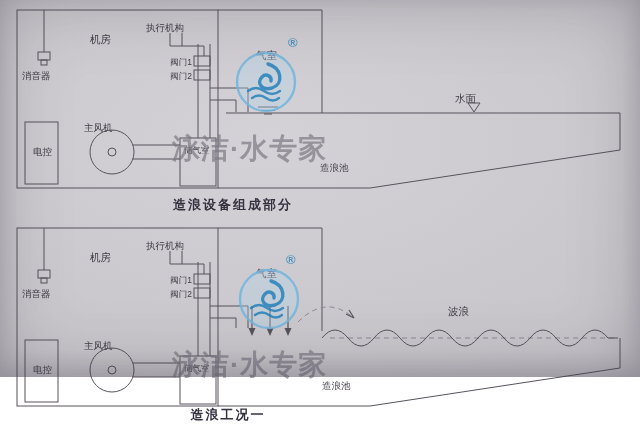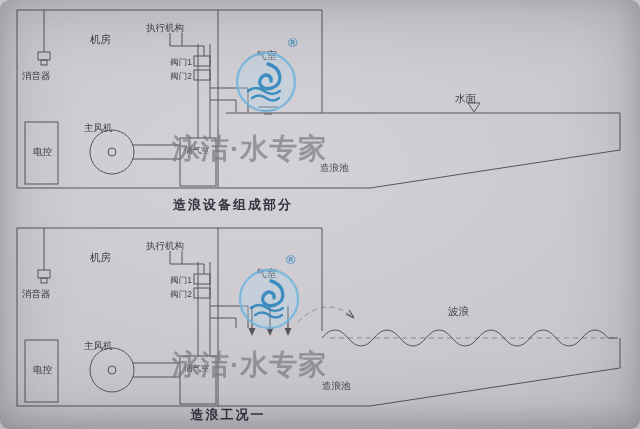--- a/index.html
+++ b/index.html
@@ -1,20 +1,19 @@
 <!DOCTYPE html>
 <html style="--background: #c9c6cb; --line: #57535c; --line_light: #8b8893; --text: #403c46; --caption: #353240; --watermark_gray: #7d7a85; --logo_dark: #2a84bd; --logo_ring: #74b6dd; --logo_fill: #b4d6ea;"><head>
 <meta charset="utf-8">
 <style>
   html,body { margin:0; padding:0; }
   body { width:640px; height:429px; overflow:hidden; font-family:"Liberation Sans", sans-serif; }
   #photo {
-    position:relative; width:640px; height:429px;
+    position:relative; width:640px; height:377px;
     background: radial-gradient(ellipse 130% 110% at 42% 38%, #d5d2d7 0%, var(--background,#c9c6cb) 55%, #b2afb8 115%);
-    border-radius: 9px;
   }
   #vignette {
     position:absolute; inset:0; pointer-events:none;
     box-shadow: inset 0 0 70px rgba(55,50,66,.28), inset 0 -8px 22px rgba(55,50,66,.18);
   }
   svg { position:absolute; left:0; top:0; }
   .ln   { stroke:var(--line,#57535c); stroke-width:1; fill:none; }
   .dash { stroke:var(--line_light,#8b8893); stroke-width:1; fill:none; stroke-dasharray:5 4; }
   .arrow{ stroke:var(--line,#57535c); stroke-width:1.2; fill:none; }
   .ah   { fill:var(--line,#57535c); stroke:none; }

